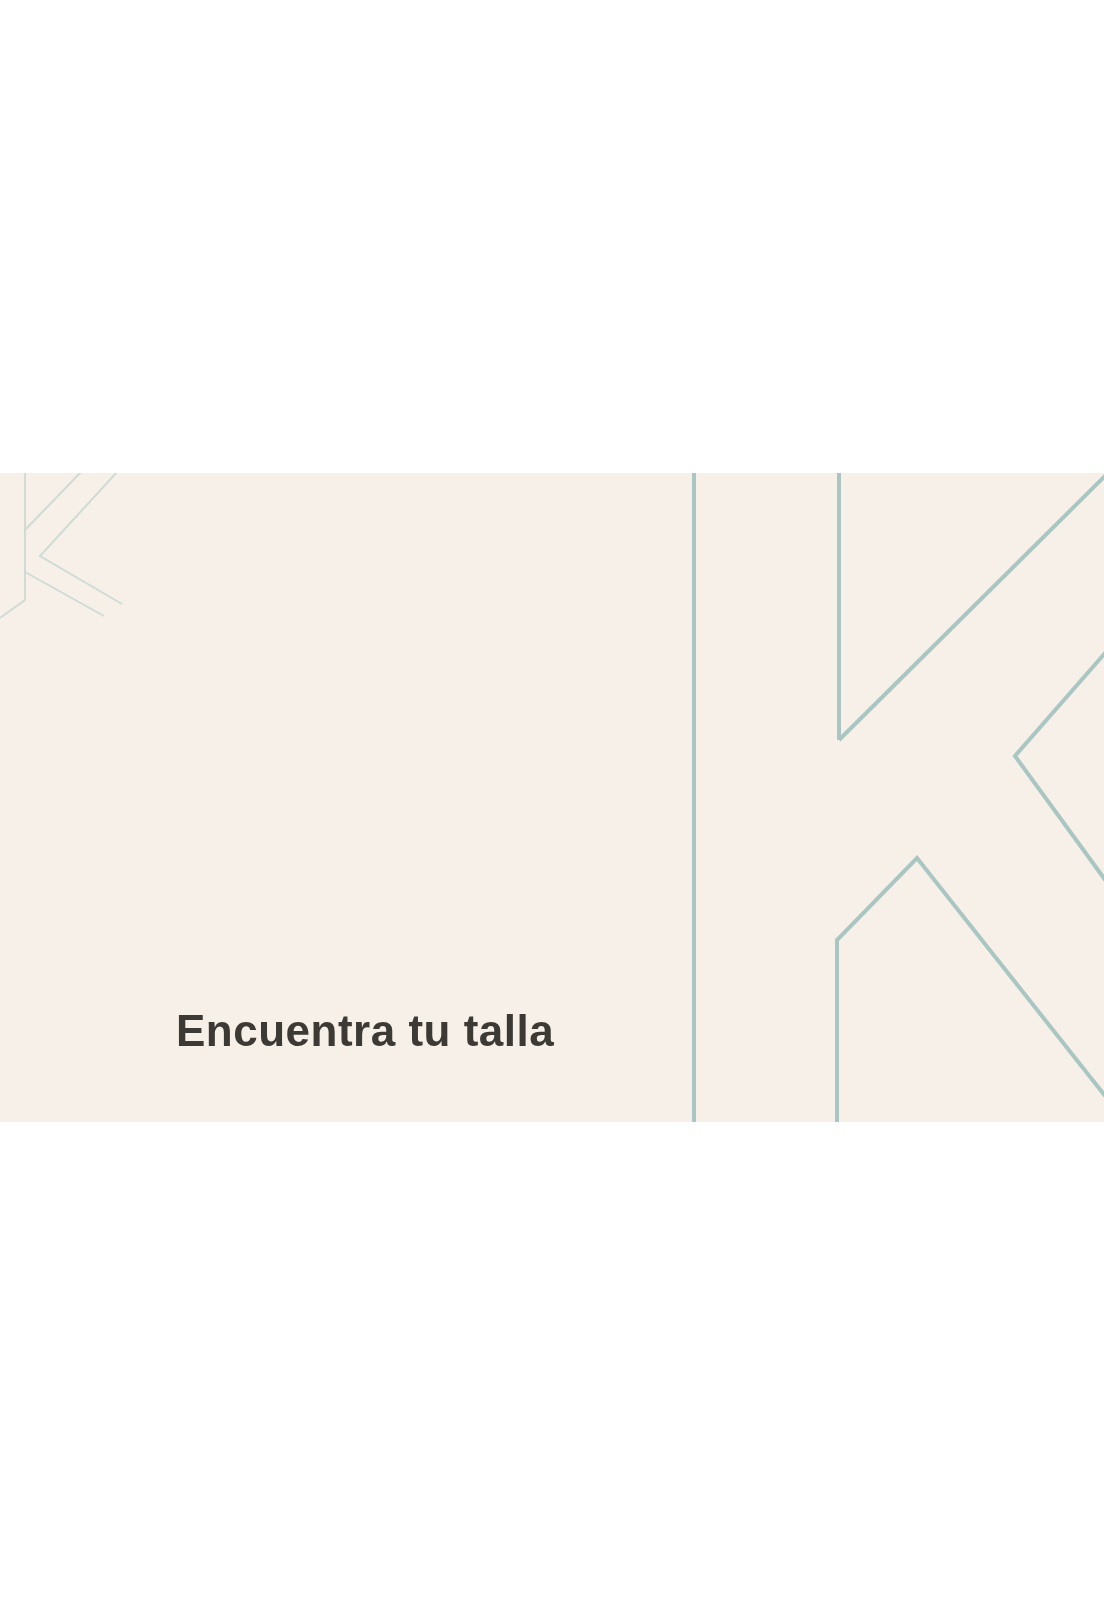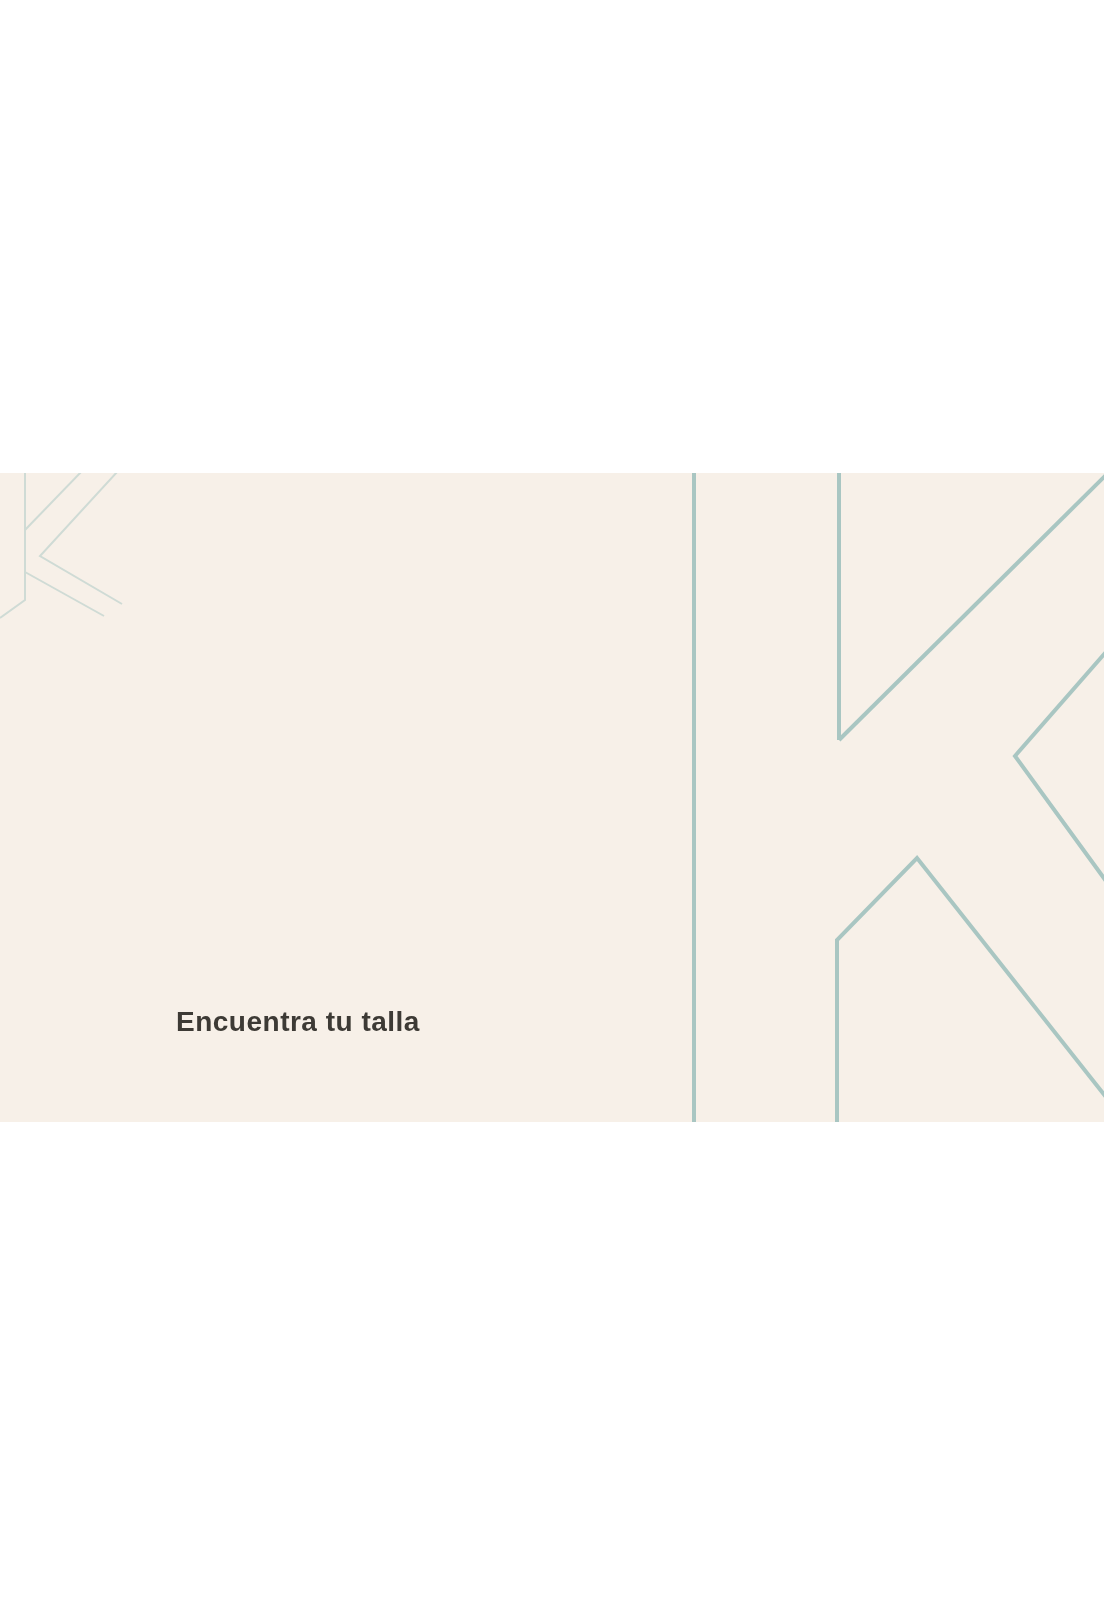--- a/index.html
+++ b/index.html
@@ -19,21 +19,21 @@
     overflow:hidden;
   }
   .panel{
     position:absolute;left:0;top:473px;width:1104px;height:649px;
     background:var(--panel);
     overflow:hidden;
   }
   .watermark{position:absolute;left:0;top:0;width:1104px;height:649px;}
   .page-title{
     position:absolute;left:176px;top:533px;
-    font-size:28px;font-weight:bold;letter-spacing:0.5px;color:var(--ink);
+    font-size:44px;font-weight:bold;letter-spacing:0.5px;color:var(--ink);
   }
 </style>
 </head>
 <body>
 
 <div class="canvas">
 
   <div class="panel">
     <svg class="watermark" viewBox="0 0 1104 649" aria-hidden="true">
 

